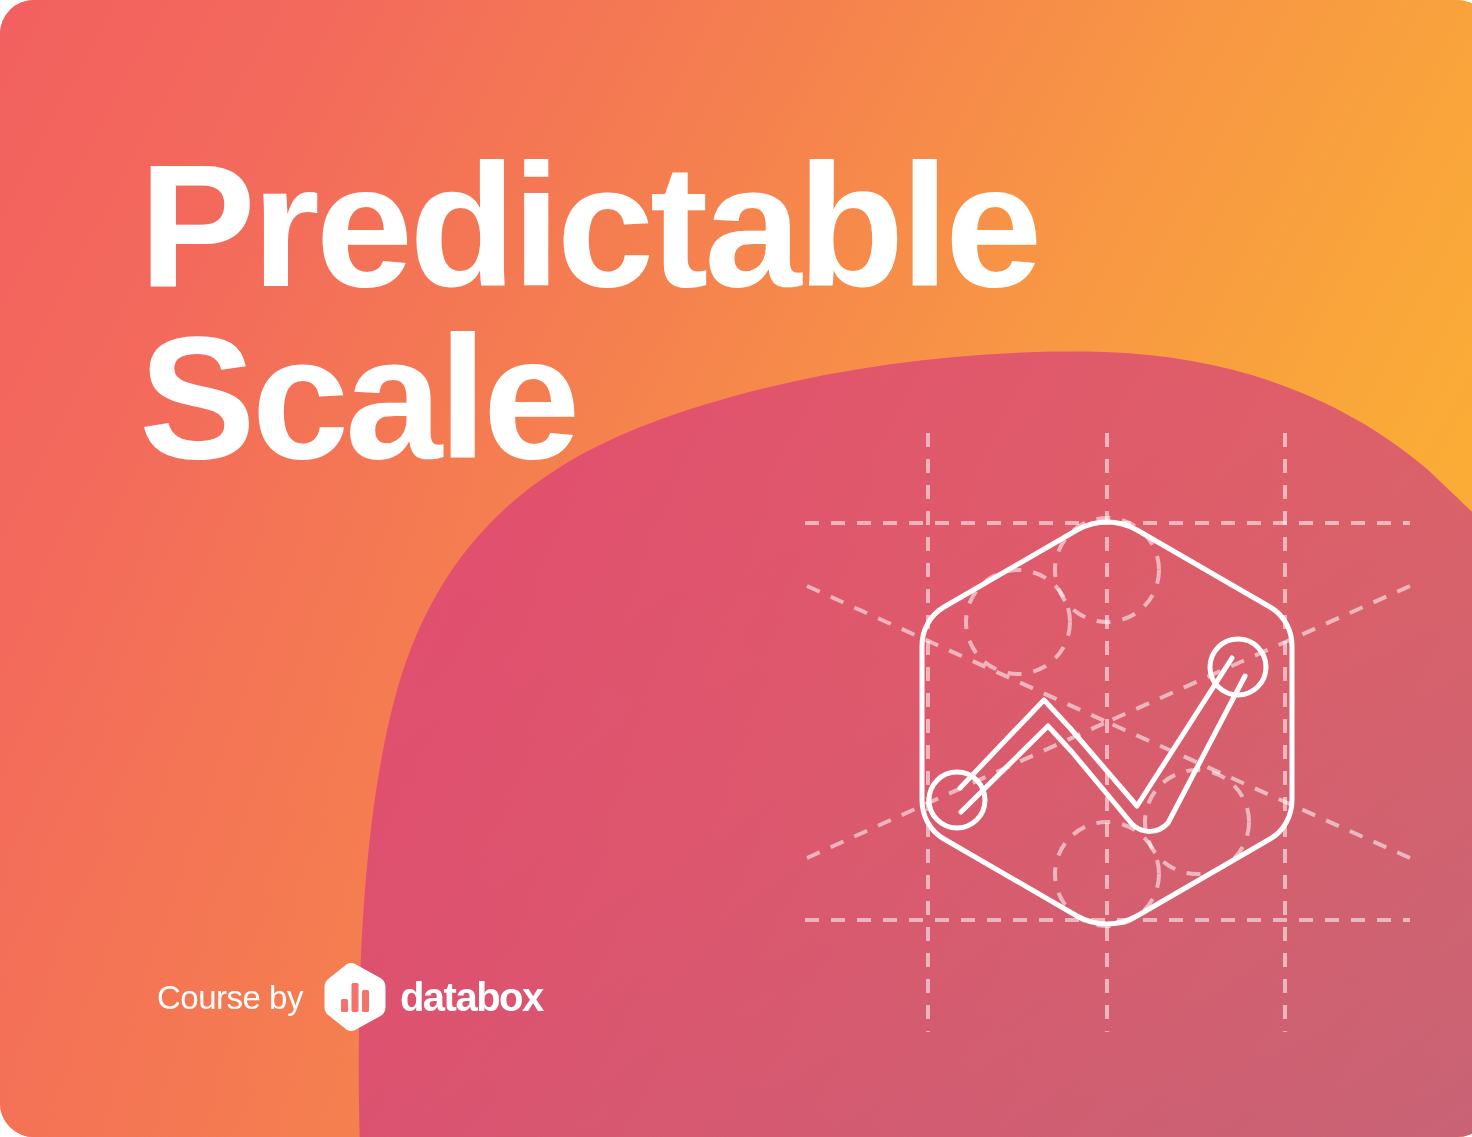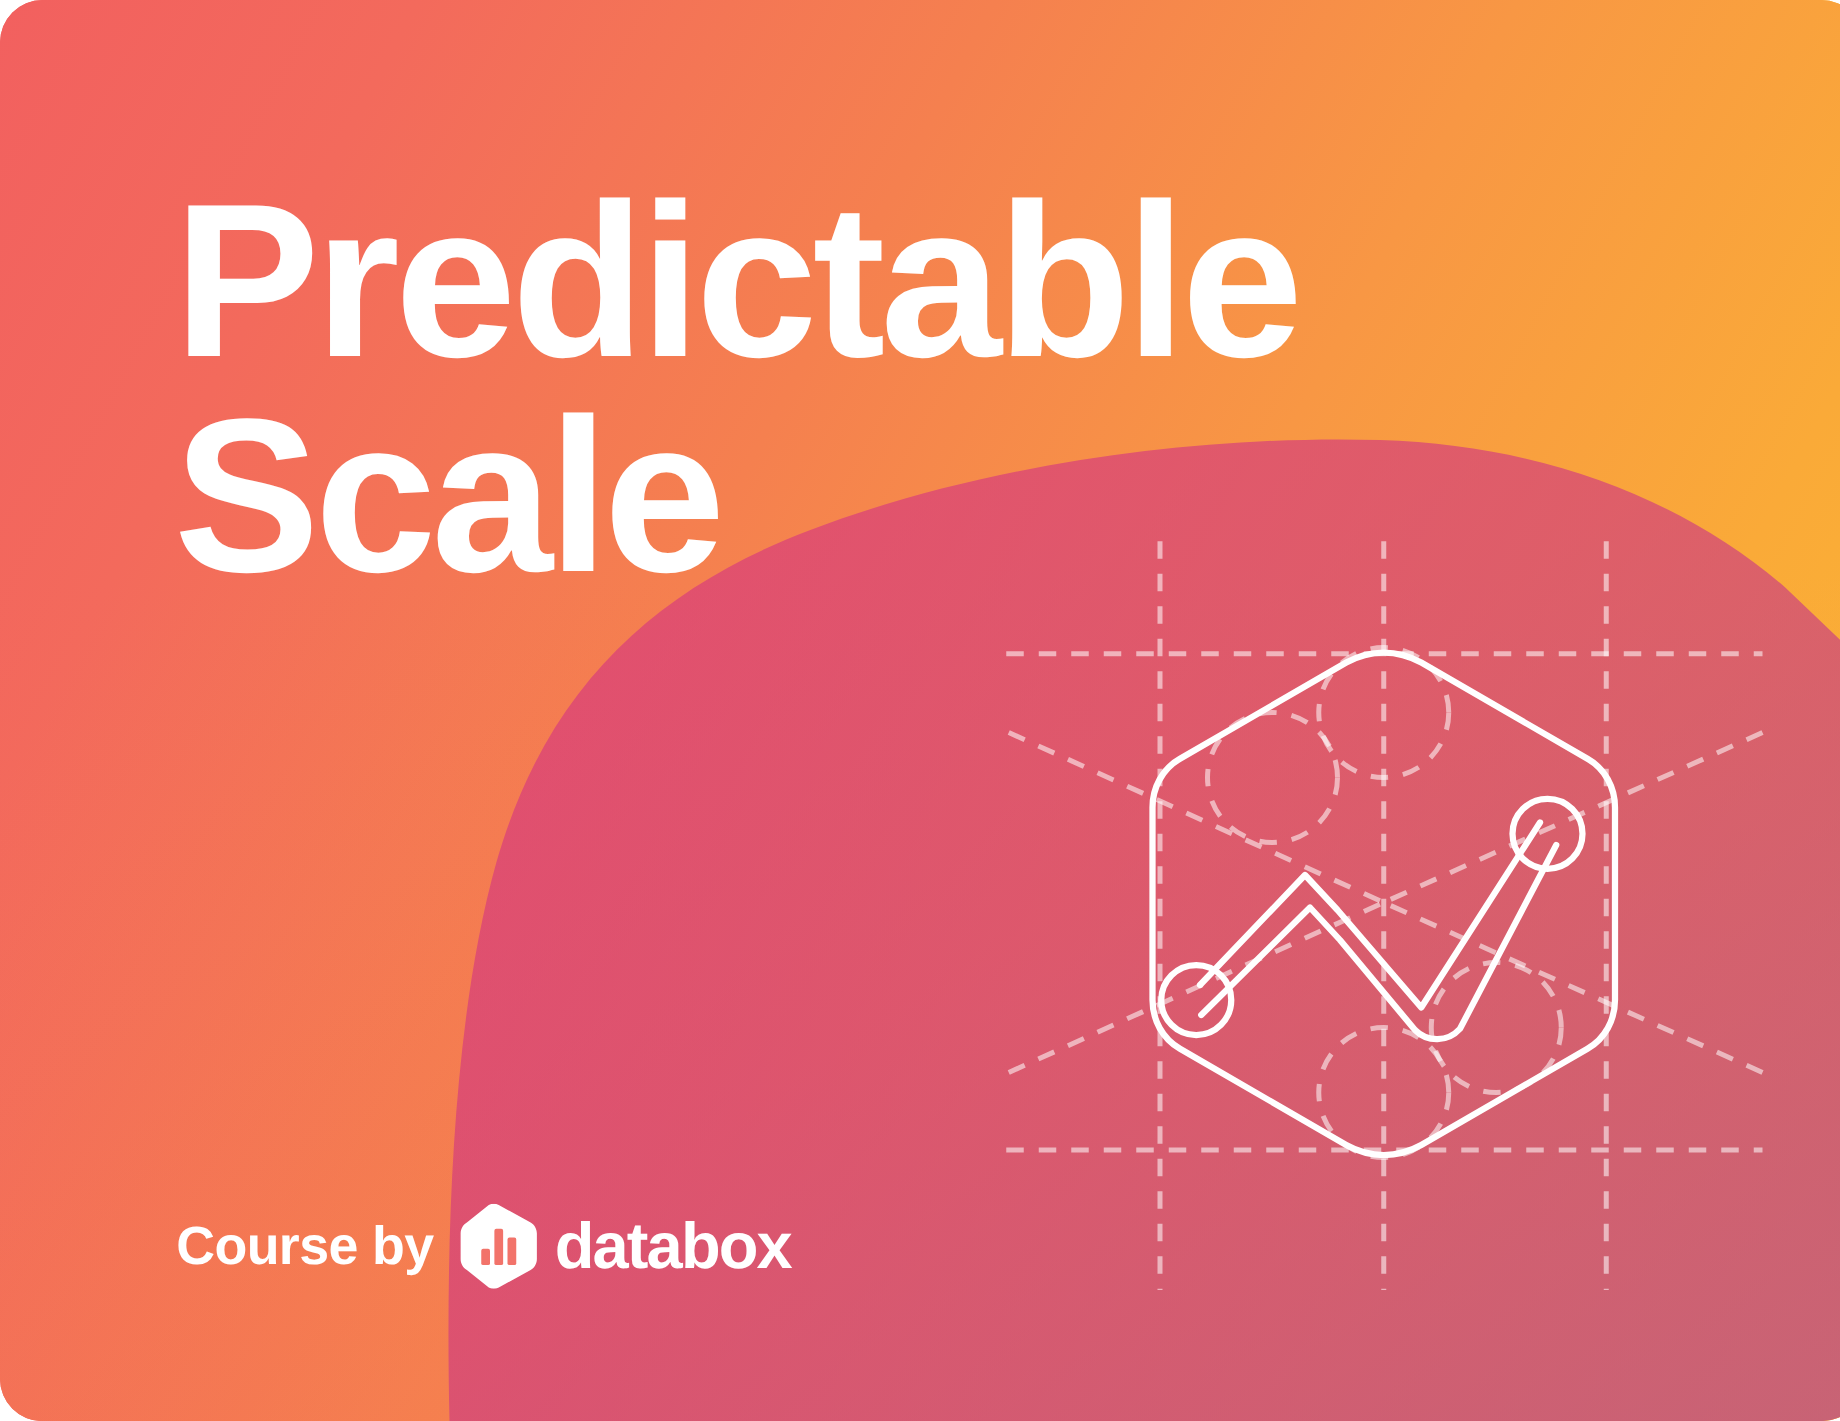--- a/index.html
+++ b/index.html
@@ -78,34 +78,35 @@
     position: absolute;
     left: 141px;
     top: 963px;
     display: flex;
     align-items: center;
     gap: 21px;
     color: #ffffff;
   }
   #credit-label {
     font-family: "Liberation Sans", sans-serif;
-    font-size: 43px;
-    font-weight: bold;
+    font-size: 33px;
+    font-weight: normal;
     letter-spacing: -0.5px;
     line-height: 1;
+    margin-left: 16px;
   }
   #databox-logo {
     display: flex;
     align-items: center;
     gap: 14px;
   }
   #databox-mark { display: block; }
   #databox-wordmark {
     font-family: "Liberation Sans", sans-serif;
-    font-size: 52px;
+    font-size: 40px;
     font-weight: bold;
     letter-spacing: -1.5px;
     line-height: 1;
   }
 </style>
 </head>
 <body>
 
 <div id="course-card">
 

